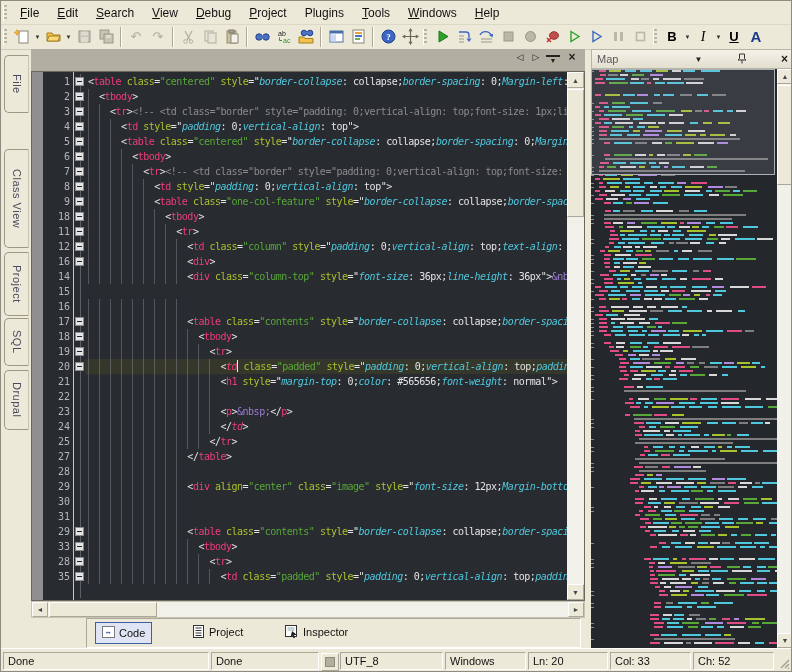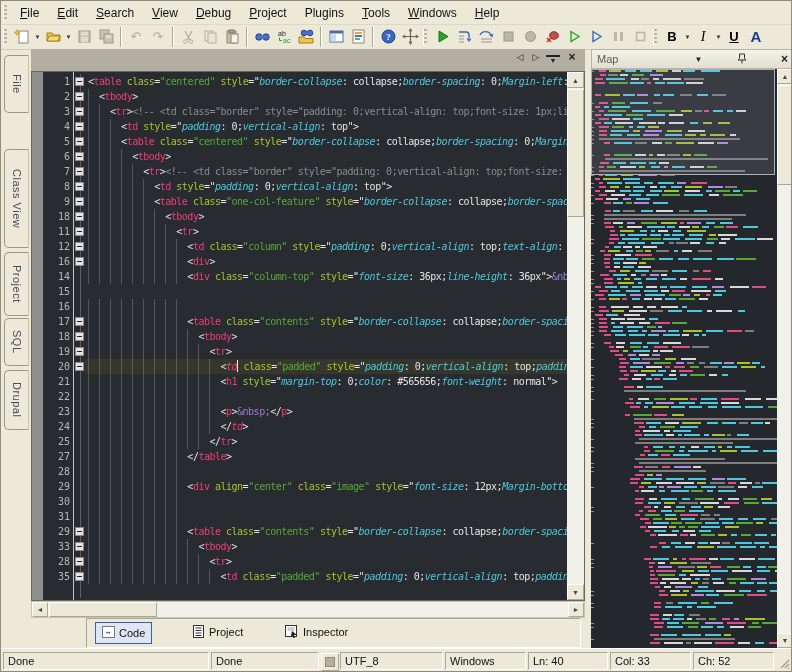--- a/index.html
+++ b/index.html
@@ -1852,21 +1852,21 @@
   </div>
 
   <div id="status-bar">
     <div class="sp" style="left:2px;width:206px;">Done</div>
     <div class="sp" style="left:210px;width:108px;">Done</div>
     <div id="status-ind">
         <i></i>
       </div>
     <div class="sp" style="left:339px;width:103px;">UTF_8</div>
     <div class="sp" style="left:444px;width:81px;">Windows</div>
-    <div class="sp" style="left:527px;width:80px;">Ln: 40</div>
+    <div class="sp" style="left:527px;width:80px;">Ln: 20</div>
     <div class="sp" style="left:609px;width:81px;">Col: 33</div>
     <div class="sp" style="left:692px;width:81px;">Ch: 52</div>
     <span style="position:absolute;right:1px;bottom:1px;">
       <svg width="13" height="13">
           <path d="M12 4L4 12M12 8L8 12M12 12l-1 1" stroke="#a6a290" stroke-width="1.5" fill="none"></path>
         </svg>
     </span>
   </div>
 
 </div>

